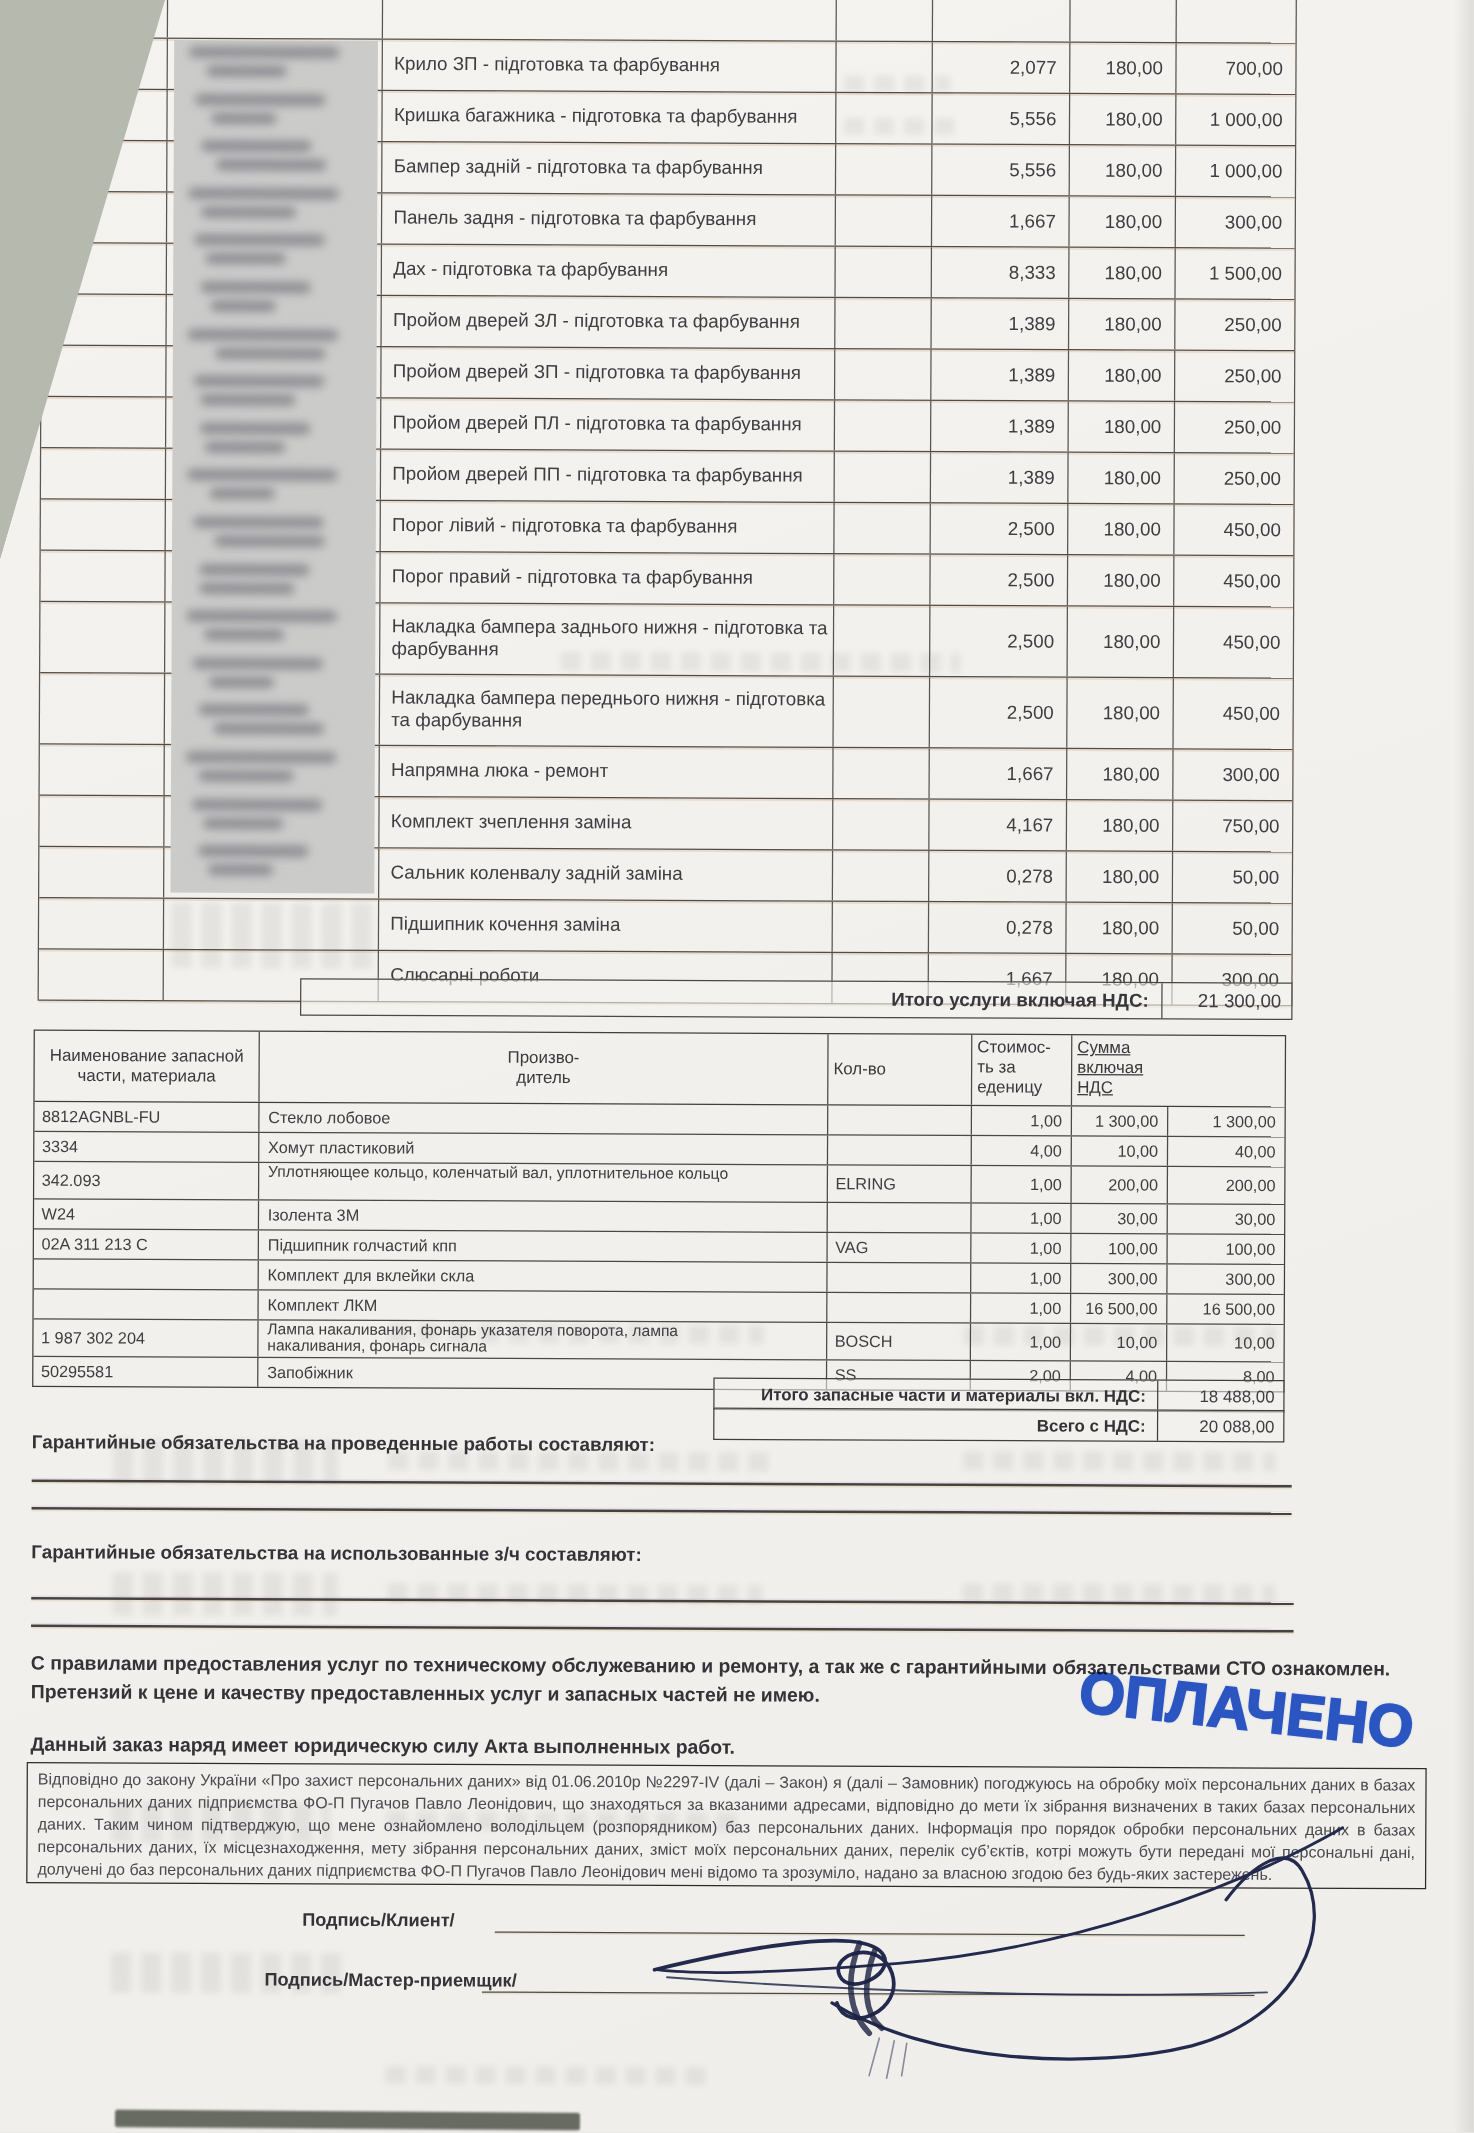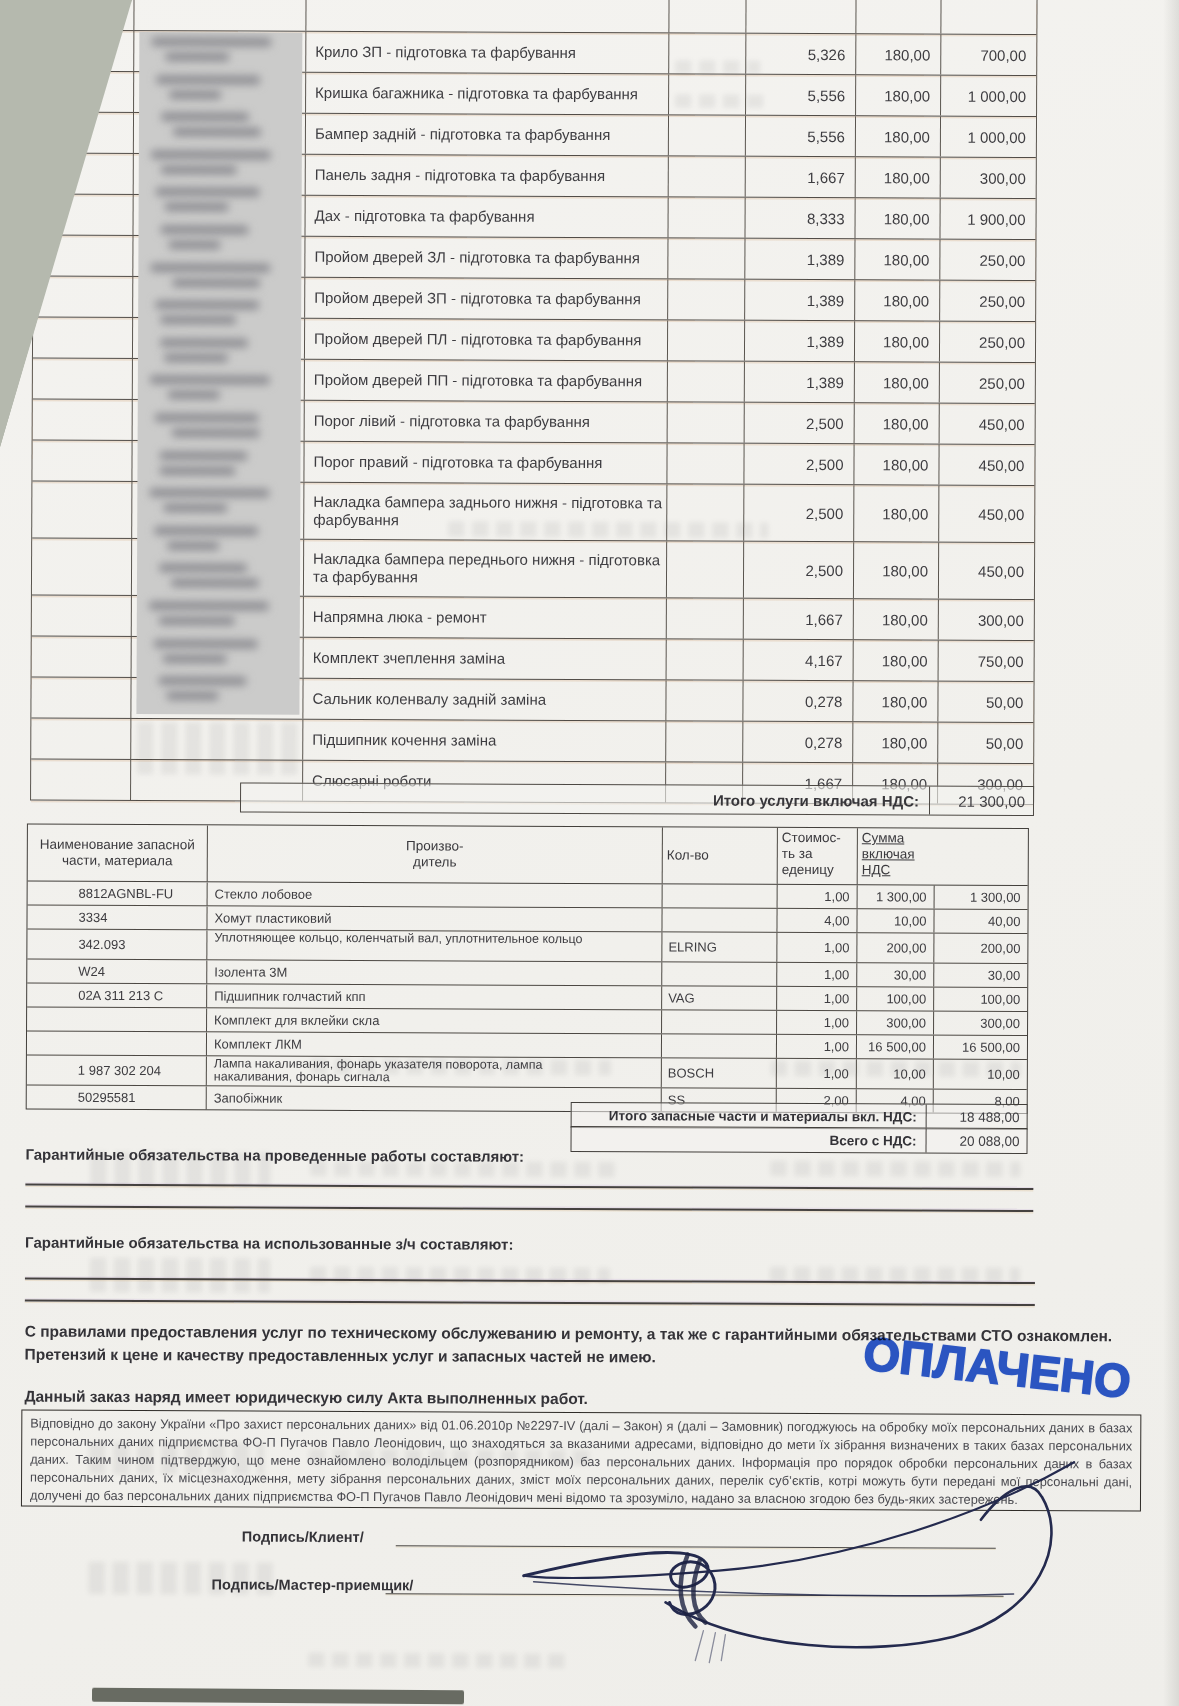--- a/index.html
+++ b/index.html
@@ -51,21 +51,21 @@
   .ph-code{display:flex;align-items:center;padding-left:6px;}
   .ph-name{display:flex;align-items:center;justify-content:center;text-align:center;}
   .ph-prod{display:flex;align-items:center;justify-content:center;text-align:center;}
   .ph-qty{display:flex;align-items:center;}
   .parts-row{height:23px;border-bottom:1.3px solid #4c4843;}
   .parts-row:last-child{border-bottom:none;}
   .parts-row.tall{height:29px;}
   .parts-row>div{border-right:1.4px solid #4c4843;font-size:13px;display:flex;
     align-items:center;overflow:hidden;}
   .parts-row>div:last-child{border-right:none;}
-  .parts-row .code{padding-left:6px;margin-left:45px;}
+  .parts-row .code{padding-left:6px;}
   .parts-row .name{padding-left:7px;line-height:1.05;}
   .parts-row.tall .name{font-size:12.5px;padding-right:70px;align-items:flex-start;padding-top:1px;}
   .parts-row .prod{padding-left:6px;}
   .parts-row .num{justify-content:flex-end;padding-right:7px;}
   .p-sum{position:absolute;width:455px;height:24px;left:575px;border:1.4px solid #423f3b;
     display:flex;align-items:stretch;z-index:5;background:rgba(244,243,240,0.55);}
   .p-sum .lbl{flex:1;display:flex;align-items:center;justify-content:flex-end;padding-right:9px;
     font-weight:bold;font-size:13.5px;color:#333237;}
   .p-sum .val{width:93px;border-left:1.4px solid #423f3b;display:flex;align-items:center;
     justify-content:flex-end;padding-right:7px;font-size:13.5px;}
@@ -122,21 +122,21 @@
       <div class="c"></div>
         <div class="c"></div>
         <div class="c"></div>
     </div>
     <div>
         <div class="svc-row">
           <div class="c"></div>
           <div class="c"></div>
           <div class="c desc">Крило ЗП - підготовка та фарбування</div>
           <div class="c"></div>
-          <div class="c num">5,326</div>
+          <div class="c num">2,077</div>
           <div class="c num">180,00</div>
           <div class="c num">700,00</div>
         </div>
         <div class="svc-row">
           <div class="c"></div>
           <div class="c"></div>
           <div class="c desc">Кришка багажника - підготовка та фарбування</div>
           <div class="c"></div>
           <div class="c num">5,556</div>
           <div class="c num">180,00</div>
@@ -160,21 +160,21 @@
           <div class="c num">180,00</div>
           <div class="c num">300,00</div>
         </div>
         <div class="svc-row">
           <div class="c"></div>
           <div class="c"></div>
           <div class="c desc">Дах - підготовка та фарбування</div>
           <div class="c"></div>
           <div class="c num">8,333</div>
           <div class="c num">180,00</div>
-          <div class="c num">1 900,00</div>
+          <div class="c num">1 500,00</div>
         </div>
         <div class="svc-row">
           <div class="c"></div>
           <div class="c"></div>
           <div class="c desc">Пройом дверей ЗЛ - підготовка та фарбування</div>
           <div class="c"></div>
           <div class="c num">1,389</div>
           <div class="c num">180,00</div>
           <div class="c num">250,00</div>
         </div>

